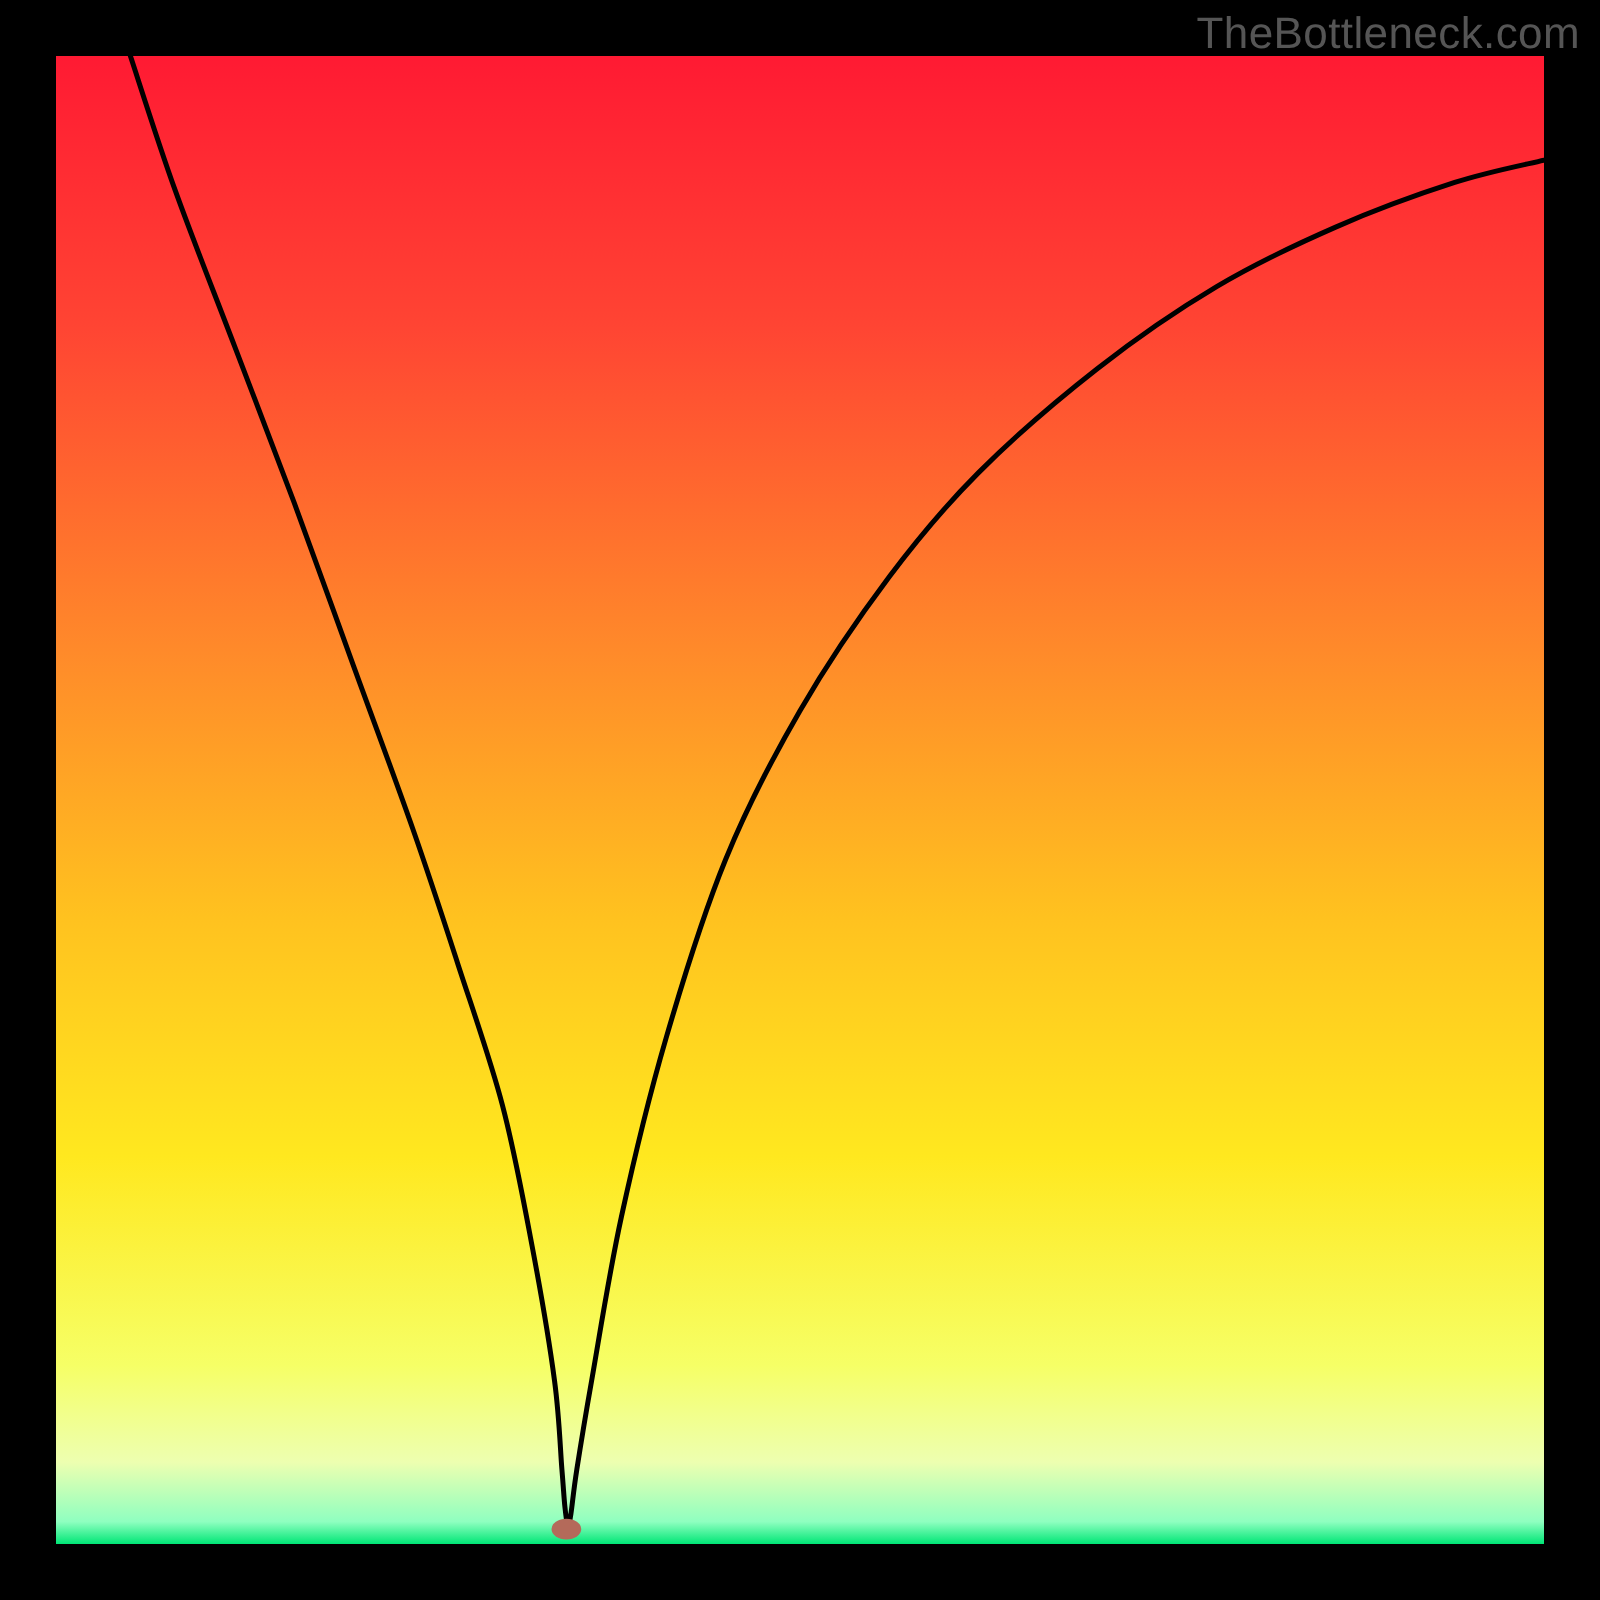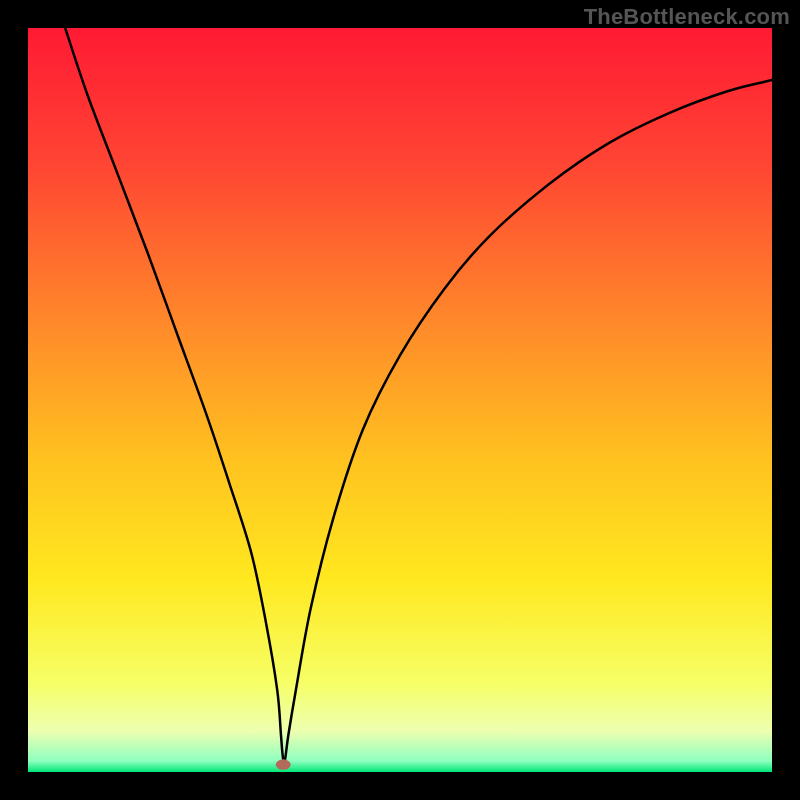--- a/index.html
+++ b/index.html
@@ -16,21 +16,21 @@
     width: 800px;
     height: 800px;
     background: #000;
   }
   .watermark {
     position: absolute;
     top: 4px;
     right: 10px;
     color: #555;
     font-size: 22px;
-    font-weight: 700;
+    font-weight: 400;
     letter-spacing: 0.2px;
     user-select: none;
   }
   .plot {
     position: absolute;
     left: 28px;
     top: 28px;
     width: 744px;
     height: 744px;
   }

